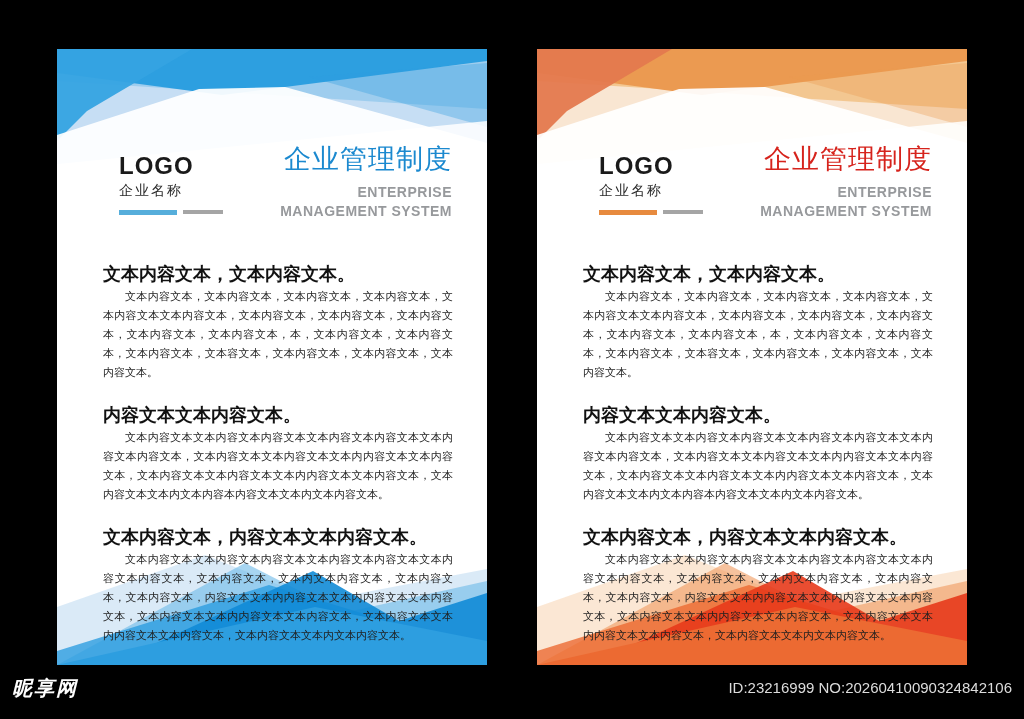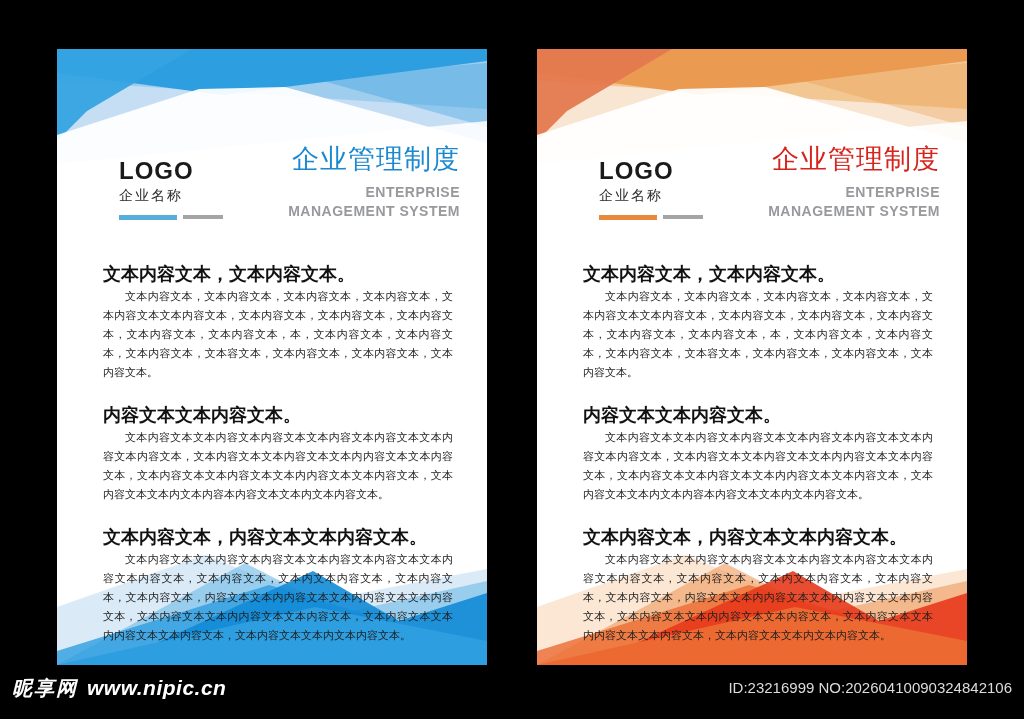--- a/index.html
+++ b/index.html
@@ -14,22 +14,22 @@
     --t1:var(--blue-t1); --t2:var(--blue-t2); --t3:var(--blue-t3); --tlight:var(--blue-tlight);
     --b1:var(--blue-b1); --b2:var(--blue-b2); --b3:var(--blue-b3); --b4:var(--blue-b4); }
   .poster.red { left:537px;
     --accent:var(--red-accent); --underline:var(--red-underline);
     --t1:var(--red-t1); --t2:var(--red-t2); --t3:var(--red-t3); --tlight:var(--red-tlight);
     --b1:var(--red-b1); --b2:var(--red-b2); --b3:var(--red-b3); --b4:var(--red-b4); }
 
   .deco-top { position:absolute; top:0; left:0; width:430px; height:115px; display:block; }
   .deco-bottom { position:absolute; bottom:0; left:0; width:430px; height:110px; display:block; }
 
-  .header { position:absolute; top:96px; left:0; right:0; padding:0 27px 0 62px;
-    display:flex; justify-content:space-between; align-items:flex-end; z-index:2;gap:40px; }
+  .header { position:absolute; top:96px; left:0; right:8px; padding:0 27px 0 62px;
+    display:flex; justify-content:space-between; align-items:center; z-index:2;gap:40px; }
   .logo-block { padding-top:2px; }
   .logo-text { font-size:24px; font-weight:900; letter-spacing:1px; color:var(--logo_text,#1a1a1a); }
   .company-name { font-size:14px; color:#2a2a2a; letter-spacing:2px; margin-top:2px; }
   .underline-row { display:flex; align-items:center; margin-top:10px; }
   .seg-accent { width:58px; height:5px; background:var(--underline); }
   .seg-gray { width:40px; height:4px; background:var(--underline_gray,#a5a5a5); margin-left:6px; }
 
   .title-block { text-align:right; }
   .poster-title { font-size:27px; font-weight:400; letter-spacing:1px; color:var(--accent); line-height:1.05; }
   .poster-subtitle { margin-top:10px; font-size:14px; font-weight:700; color:var(--subtitle_gray,#97999c);
@@ -157,21 +157,20 @@
       <polygon points="0,110 188,8 286,58 430,26 430,110" fill="var(--b2)" opacity="0.6"></polygon>
       <polygon points="0,110 0,96 212,30 430,96 430,110" fill="var(--b3)" opacity="0.8"></polygon>
       <polygon points="52,110 256,16 342,66 430,38 430,110" fill="var(--b4)" opacity="0.9"></polygon>
       <polygon points="0,110 258,52 430,86 430,110" fill="var(--b3)"></polygon>
     </svg>
   </div>
 
   <div class="footer-bar">
     <div class="watermark">
       <span class="site-name">昵享网</span>
-      <span class="site-url">www.nipic.cn</span>
     </div>
     <div class="image-id">
       <span>ID:23216999</span>
       <span>NO:20260410090324842106</span>
     </div>
   </div>
 
 </div>
 
 </body></html>

